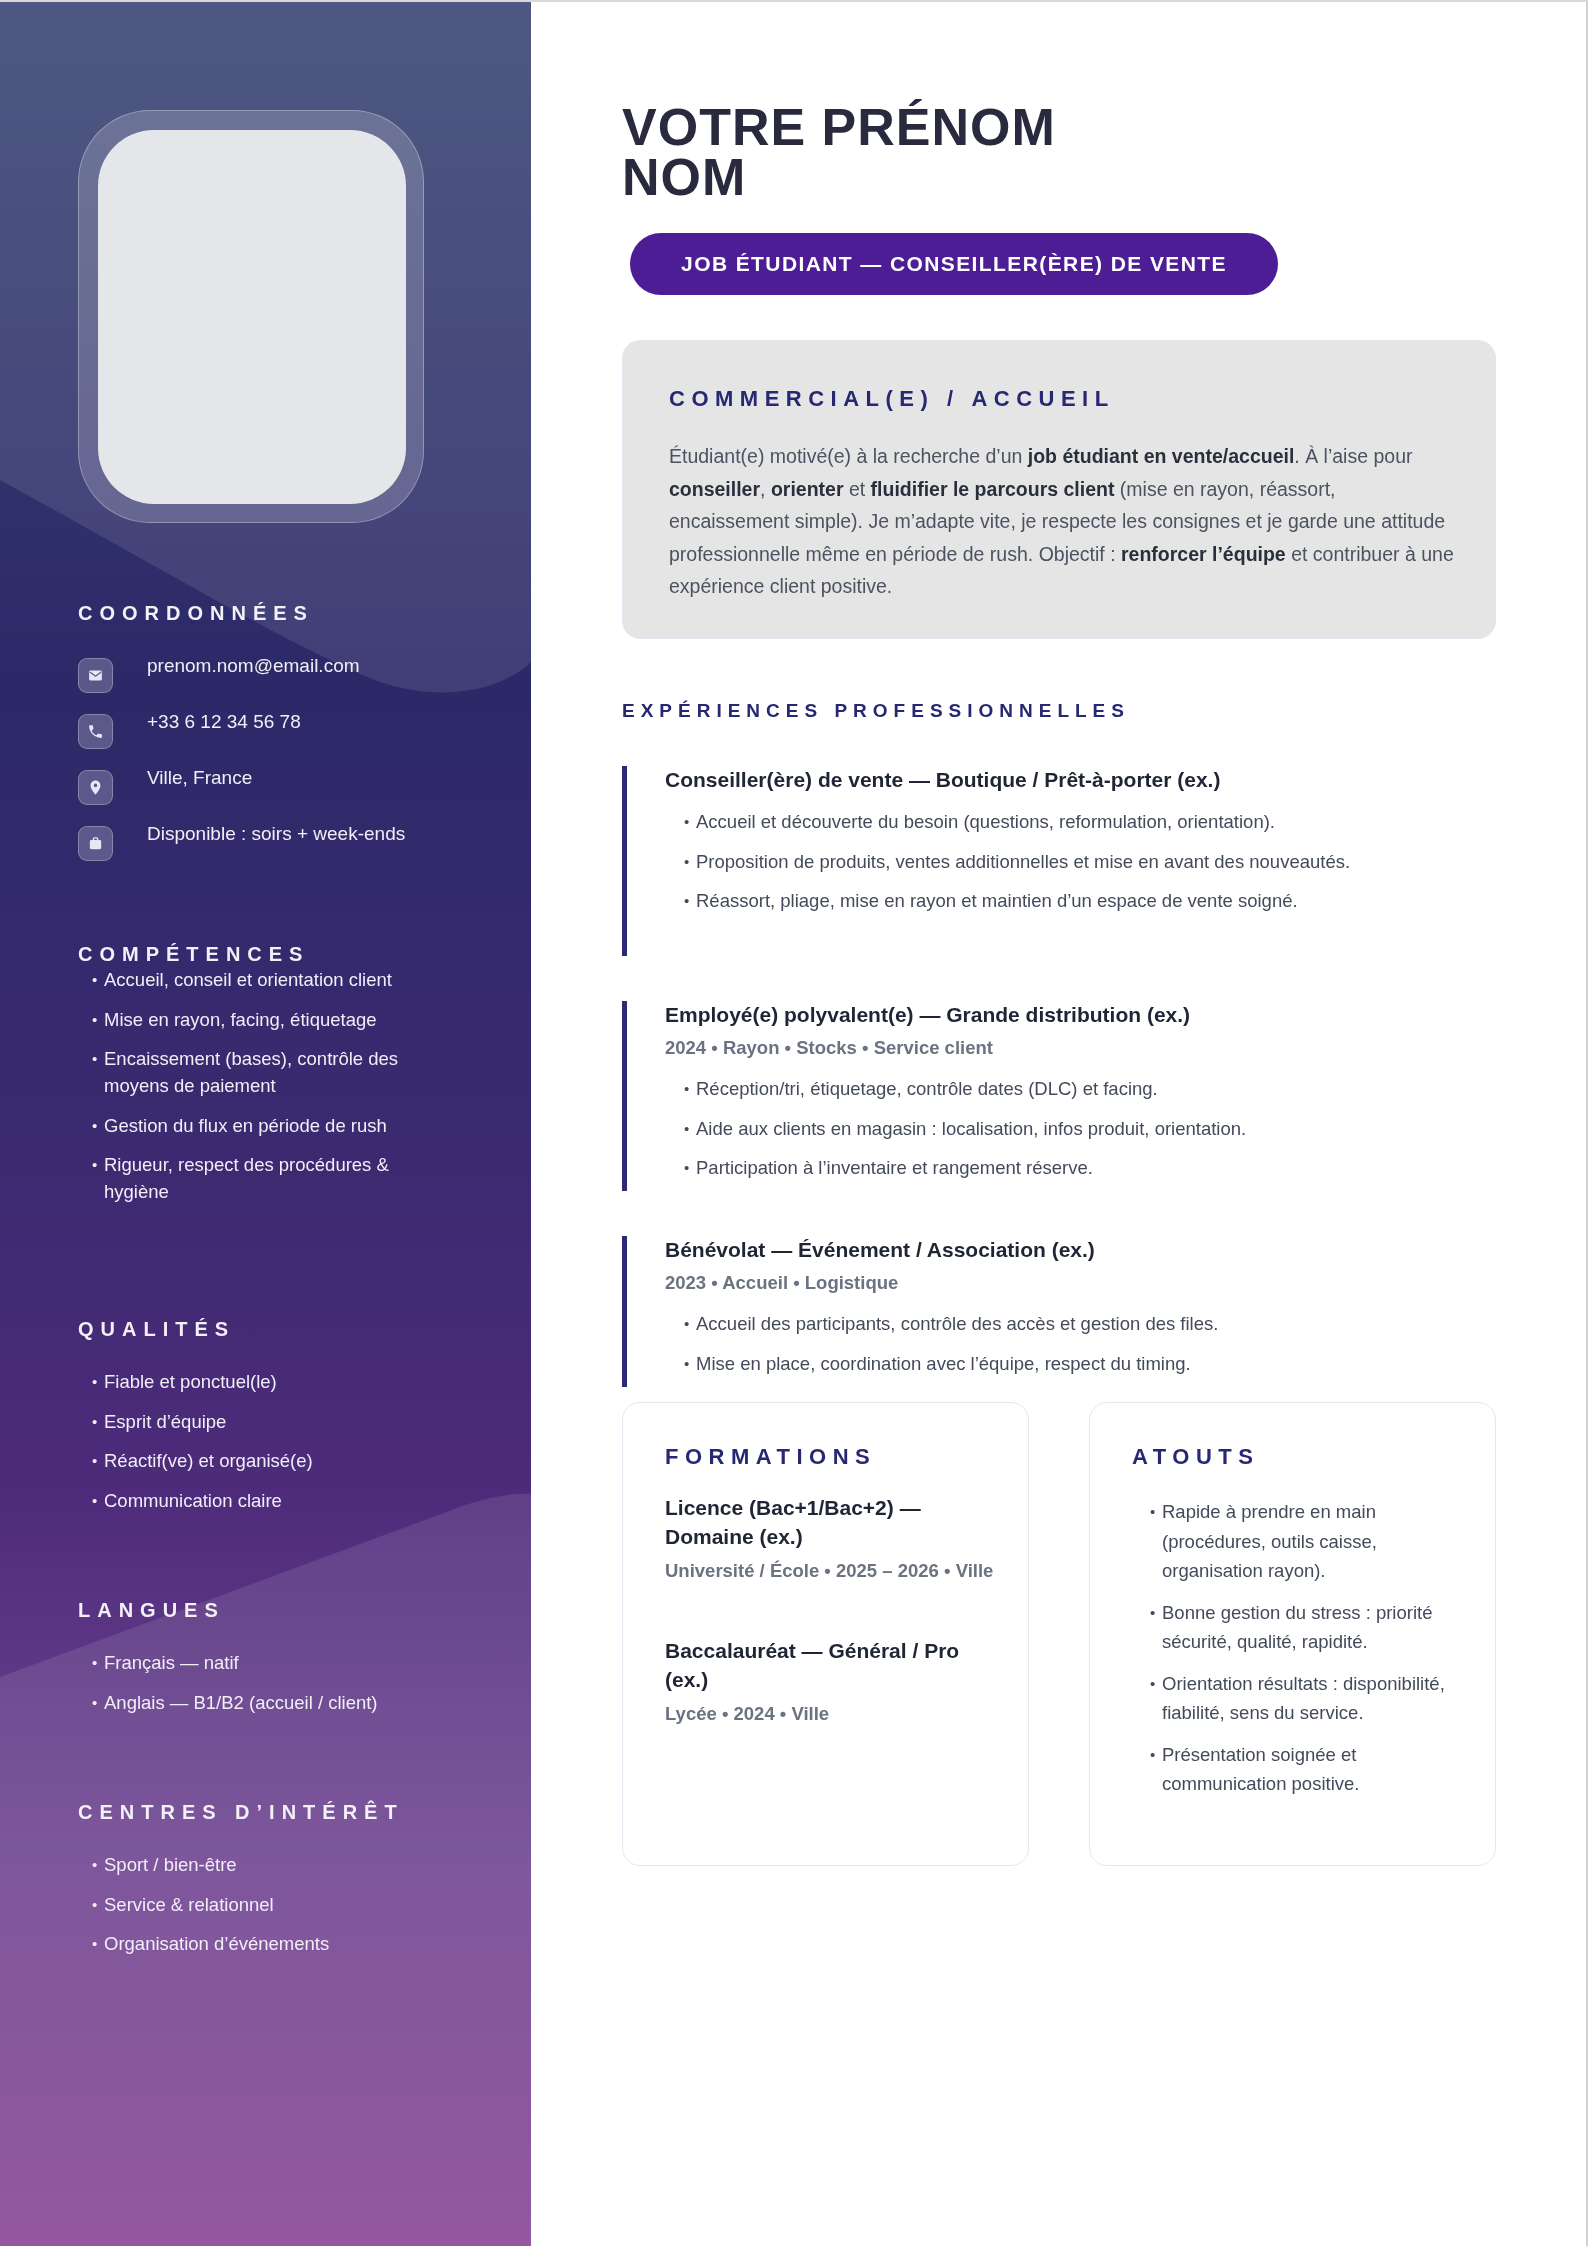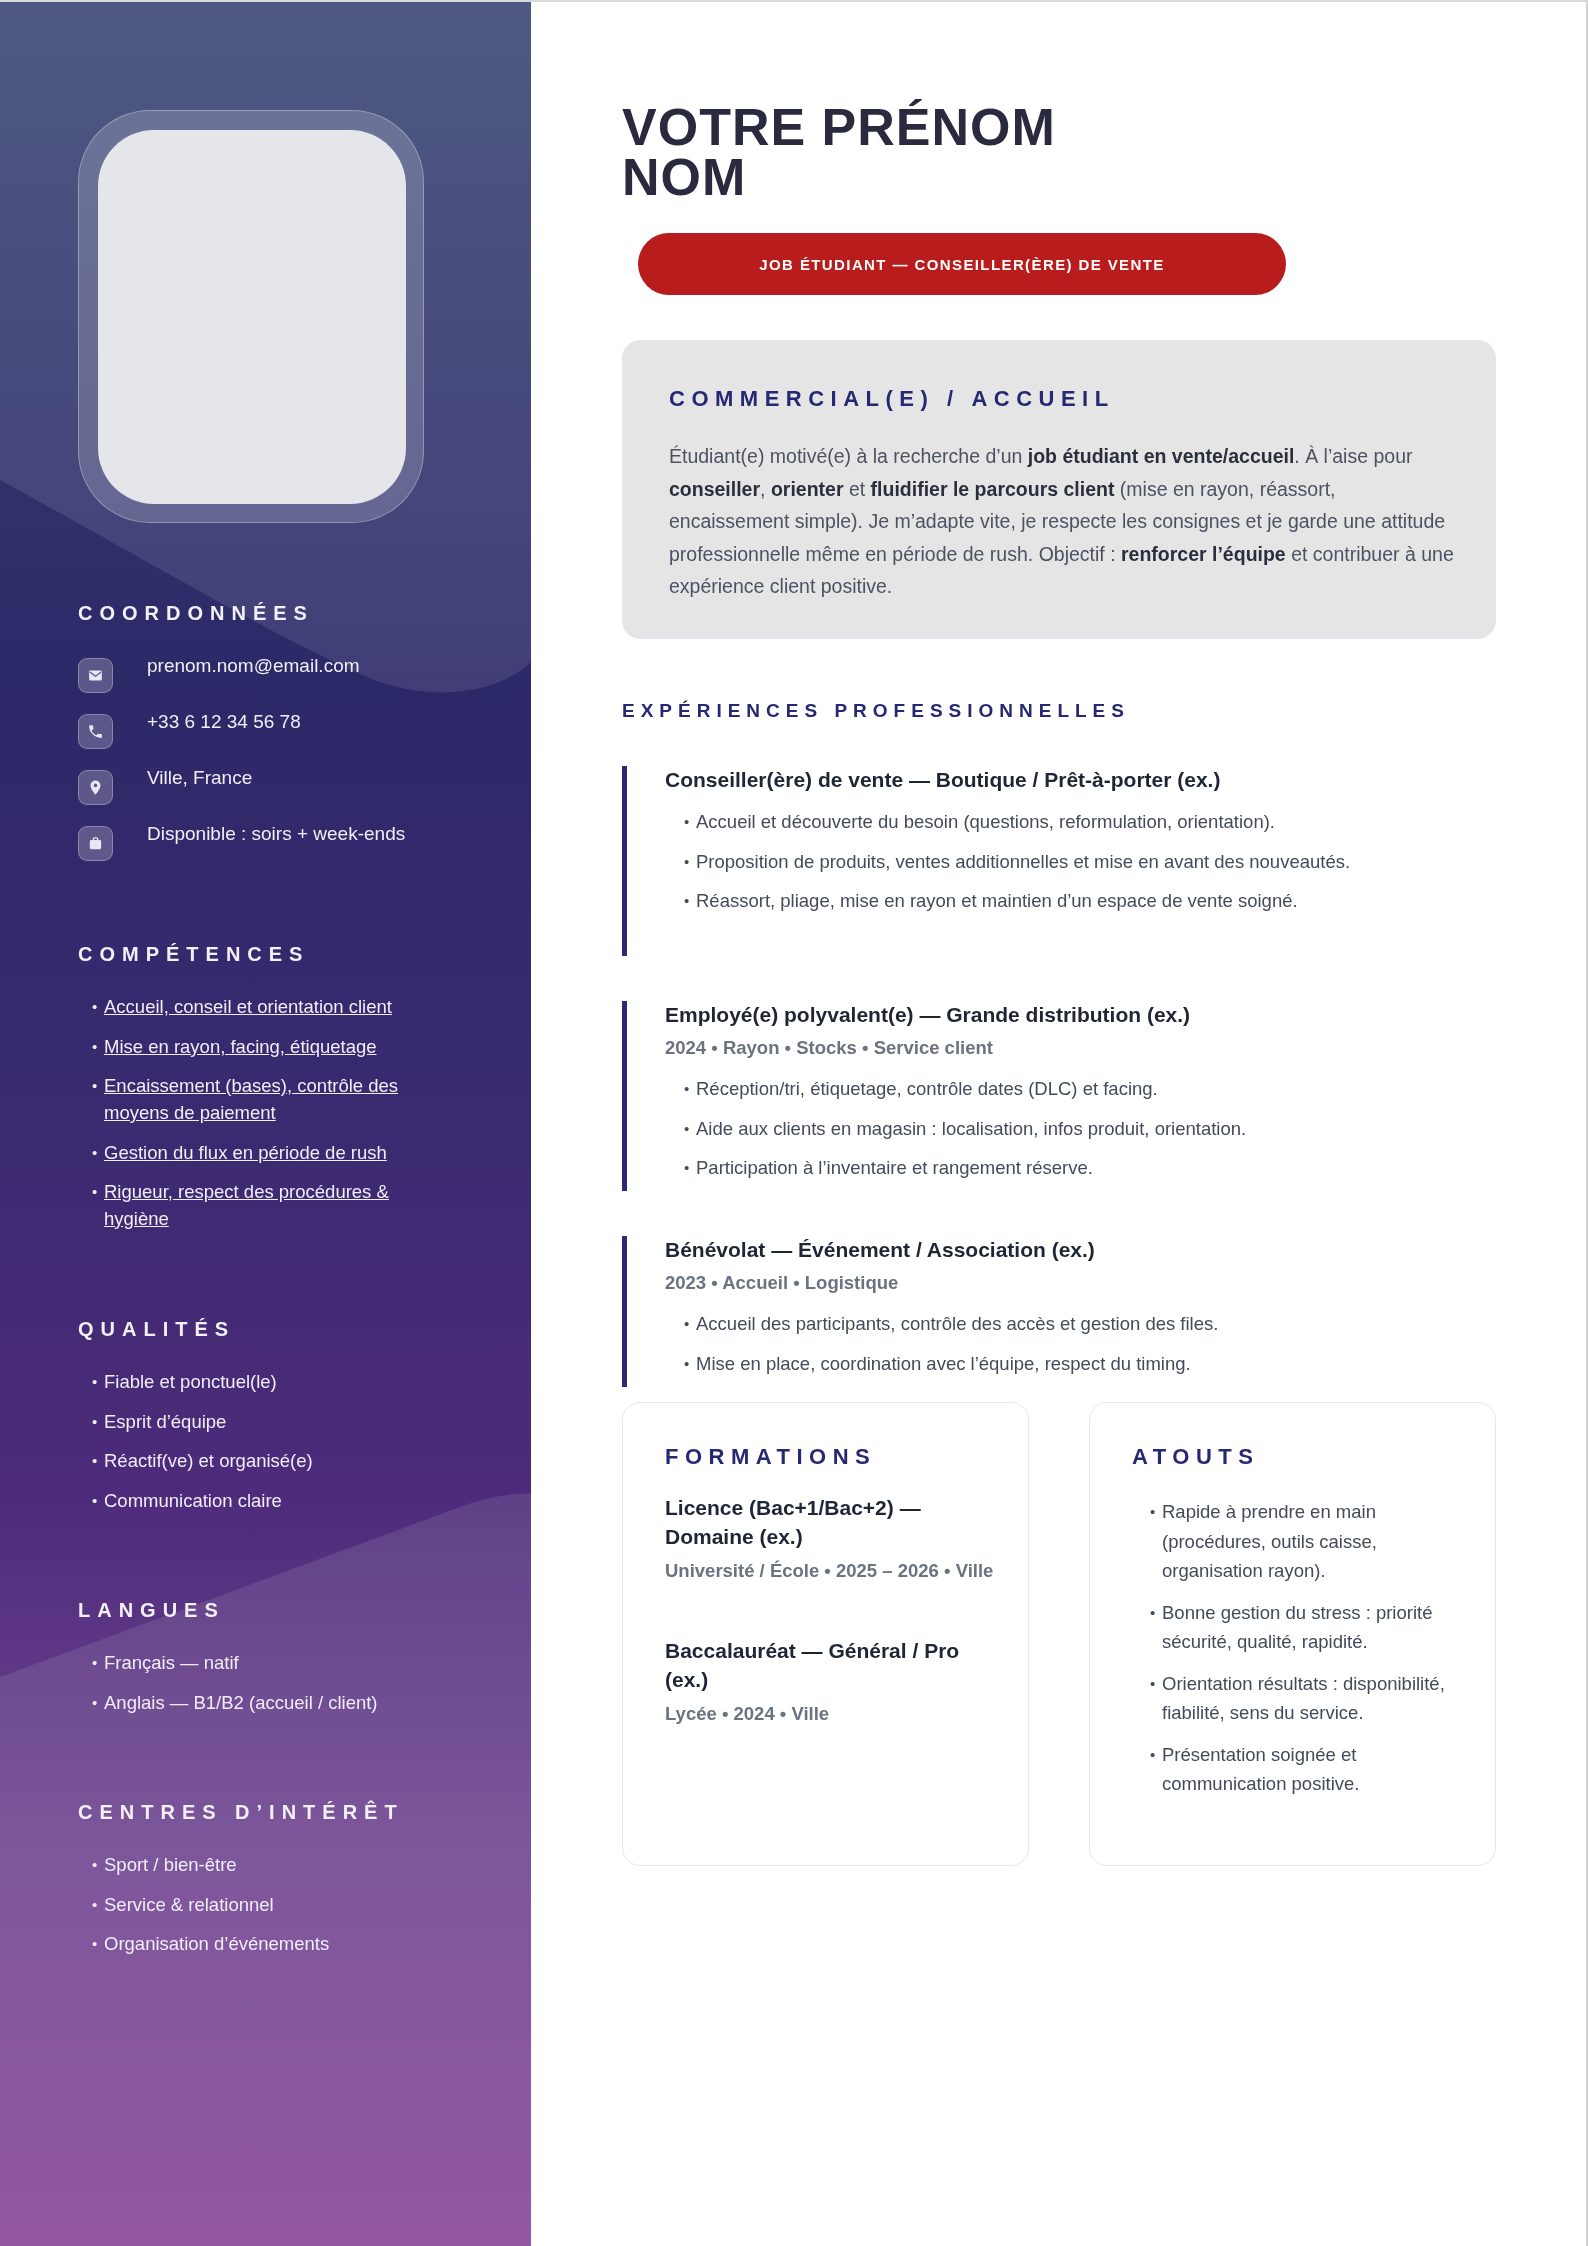--- a/index.html
+++ b/index.html
@@ -55,23 +55,23 @@
 
   
   .main { position: absolute; left: 622px; top: 0; width: 874px; height: 2246px; }
   .name {
     position: absolute; left: 0; top: 100px; width: 700px;
     font-size: 52px; line-height: 50px; font-weight: 700; color: #2a2a3e;
     letter-spacing: 1px;
     font-family: "Liberation Sans", sans-serif;
   }
   .pill {
-    position: absolute; left: 16px; top: 231px; height: 62px; width: 648px;
-    border-radius: 31px; background: #b91c1c;
-    color: #ffffff; font-weight: 700; font-size: 15px; letter-spacing: 1.4px;
+    position: absolute; left: 8px; top: 231px; height: 62px; width: 648px;
+    border-radius: 31px; background: #4c1d95;
+    color: #ffffff; font-weight: 700; font-size: 21px; letter-spacing: 1.4px;
     display: flex; align-items: center; justify-content: center;
   }
   .summary-card {
     position: absolute; left: 0; top: 338px; width: 874px; height: 299px;
     background: #e5e5e5; border: 1.5px solid #e6e6f2; border-radius: 18px;
   }
   .summary-title {
     position: absolute; left: 46px; top: 45px; font-size: 22px; font-weight: 700;
     letter-spacing: 6.5px; color: #272873;
   }
@@ -167,21 +167,21 @@
                 <rect x="4" y="7" width="16" height="13" rx="2" fill="#e9e6f3"></rect>
               </svg>
           </span>
           <span class="contact-text">Disponible : soirs + week-ends</span>
         </div>
       </div>
     </div>
 
     <div class="side-section" style="top:941px;">
       <div class="side-title">COMPÉTENCES</div>
-      <ul class="side-list" style="margin-top:27px;text-decoration:underline;">
+      <ul class="side-list" style="">
         <li>Accueil, conseil et orientation client</li>
         <li>Mise en rayon, facing, étiquetage</li>
         <li style="width:330px;">Encaissement (bases), contrôle des moyens de paiement</li>
         <li>Gestion du flux en période de rush</li>
         <li style="width:330px;">Rigueur, respect des procédures &amp; hygiène</li>
       </ul>
     </div>
 
     <div class="side-section" style="top:1316px;">
       <div class="side-title">QUALITÉS</div>

